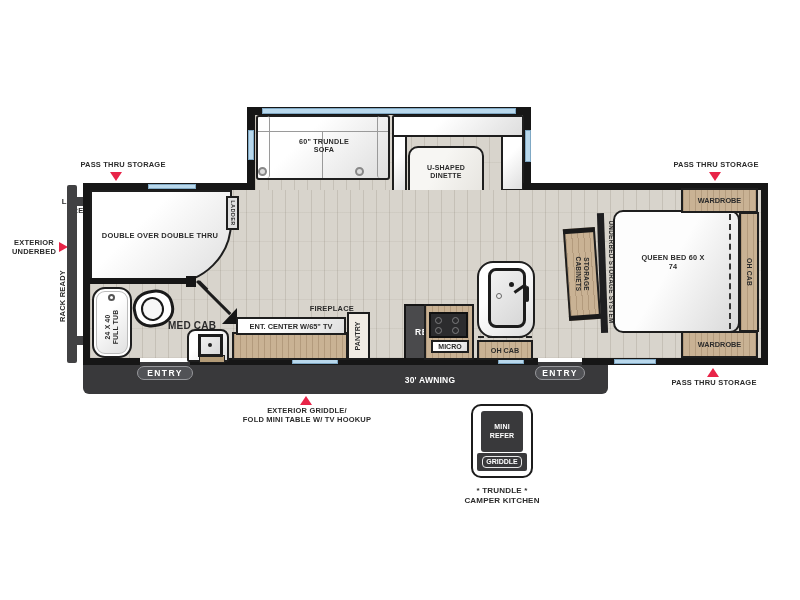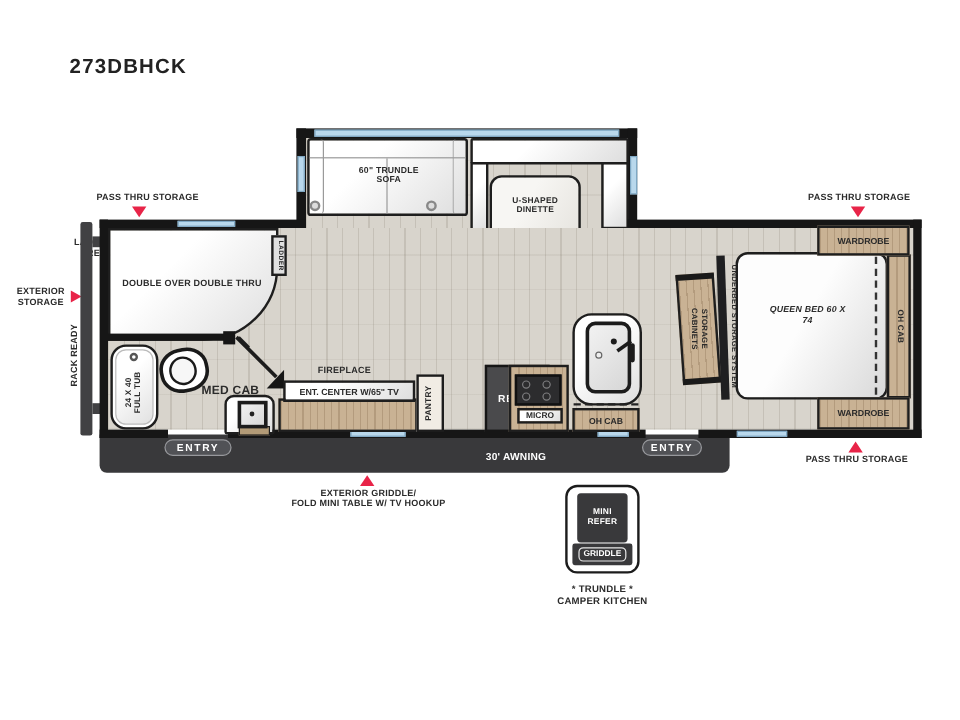--- a/index.html
+++ b/index.html
@@ -28,27 +28,26 @@
   .arr-down{position:absolute;width:0;height:0;border-left:6px solid transparent;border-right:6px solid transparent;border-top:9px solid #e82448;}
   .arr-up{position:absolute;width:0;height:0;border-left:6px solid transparent;border-right:6px solid transparent;border-bottom:9px solid #e82448;}
   .arr-right{position:absolute;width:0;height:0;border-top:5px solid transparent;border-bottom:5px solid transparent;border-left:9px solid #e82448;}
   .circle{position:absolute;border-radius:50%;box-sizing:border-box;}
 </style>
 </head>
 <body>
 
 <div class="canvas">
 
-  <div class="lbl" style="left:58px;top:46px;font-size:17px;letter-spacing:1px;color:#222;">273DBHCK</div>
 
   <div class="lbl nowrap" style="left:77px;top:161px;width:92px;font-size:7.5px;">PASS THRU STORAGE</div>
   <div class="arr-down" style="left:110px;top:172px;"></div>
 
   <div class="lbl" style="left:55px;top:198px;width:46px;font-size:7.5px;">LADDER PREP</div>
-  <div class="lbl" style="left:10px;top:239px;width:48px;font-size:7.5px;">EXTERIOR STORAGE</div>
+  <div class="lbl" style="left:10px;top:239px;width:48px;font-size:7.5px;">EXTERIOR UNDERBED</div>
   <div class="arr-right" style="left:59px;top:242px;"></div>
   <div class="lbl vccw nowrap" style="left:63px;top:296px;font-size:7.5px;">RACK READY</div>
 
   <div class="abs" style="left:67px;top:185px;width:10px;height:178px;background:#414143;border-radius:2px;"></div>
   <div class="abs" style="left:77px;top:197px;width:8px;height:9px;background:#414143;"></div>
   <div class="abs" style="left:77px;top:336px;width:8px;height:9px;background:#414143;"></div>
 
   <div class="lbl nowrap" style="left:666px;top:161px;width:100px;font-size:7.5px;">PASS THRU STORAGE</div>
   <div class="arr-down" style="left:709px;top:172px;"></div>
   <div class="lbl nowrap" style="left:664px;top:379px;width:100px;font-size:7.5px;">PASS THRU STORAGE</div>
@@ -121,21 +120,21 @@
 
   <div class="abs" style="left:133px;top:290px;width:41px;height:37px;border:3px solid #1a1a1a;border-radius:45%;background:#fff;transform:rotate(-12deg);box-sizing:border-box;"></div>
   <div class="abs" style="left:141px;top:297px;width:23px;height:24px;border:2.5px solid #1a1a1a;border-radius:50%;background:#f7f7f7;transform:rotate(-12deg);box-sizing:border-box;"></div>
 
   <div class="lbl nowrap" style="left:168px;top:320px;width:46px;font-size:10px;">MED CAB</div>
   <div class="white-f" style="left:187px;top:329px;width:42px;height:33px;border-radius:8px 8px 2px 2px;"></div>
   <div class="abs" style="left:199px;top:355px;width:26px;height:8px;background:#b39b77;border:1px solid #1e1e1e;box-sizing:border-box;"></div>
   <div class="abs" style="left:198px;top:334px;width:25px;height:23px;border:3px solid #1c1c1c;background:linear-gradient(135deg,#f0f0f0,#d8d8d8);box-sizing:border-box;"></div>
   <div class="circle" style="left:208px;top:343px;width:4px;height:4px;background:#222;"></div>
 
-  <div class="lbl nowrap" style="left:232px;top:305px;width:110px;font-size:7.5px;">FIREPLACE</div>
+  <div class="lbl nowrap" style="left:244px;top:305px;width:110px;font-size:7.5px;text-align:right;">FIREPLACE</div>
   <div class="tan" style="left:232px;top:332px;width:116px;height:28px;"></div>
   <div class="white-f" style="left:236px;top:317px;width:110px;height:18px;display:flex;align-items:center;justify-content:center;">
     <span class="nowrap" style="font-weight:bold;font-size:7.4px;">ENT. CENTER W/65" TV</span>
     </div>
 
   <div class="abs" style="left:347px;top:312px;width:23px;height:48px;background:#f1ece4;border:2px solid #1c1c1c;box-sizing:border-box;"></div>
   <div class="lbl vccw nowrap" style="left:358px;top:336px;font-size:7px;">PANTRY</div>
 
   <div class="dark-app" style="left:372px;top:304px;width:54px;height:56px;margin-left:32px;">
     <span style="font-size:8.5px;letter-spacing:.6px;">REFER</span>
@@ -164,21 +163,21 @@
     <span style="font-weight:bold;font-size:7.2px;">OH CAB</span>
     </div>
 
   <div class="tan" style="left:566px;top:228px;width:32px;height:92px;border-top:5px solid #1a1a1a;border-bottom:5px solid #1a1a1a;transform:rotate(-4deg);"></div>
   <div class="lbl vcw" style="left:582px;top:274px;width:56px;font-size:6.5px;">STORAGE CABINETS</div>
   <div class="abs" style="left:599px;top:213px;width:7px;height:120px;background:#1f1f21;transform:rotate(-2deg);"></div>
   <div class="lbl vcw nowrap" style="left:611px;top:272px;font-size:6.3px;letter-spacing:.3px;">UNDERBED STORAGE SYSTEM</div>
 
   <div class="white-f" style="left:613px;top:210px;width:127px;height:123px;border-radius:10px;background:linear-gradient(120deg,#fdfdfd 45%,#d9d9d9 100%);"></div>
   <div class="abs" style="left:729px;top:214px;width:0;height:115px;border-left:2px dashed #333;"></div>
-  <div class="lbl" style="left:638px;top:254px;width:70px;font-size:7.3px;font-style:italic;">QUEEN BED 60 X 74</div>
+  <div class="lbl" style="left:638px;top:254px;width:70px;font-size:7.3px;">QUEEN BED 60 X 74</div>
 
   <div class="tan" style="left:739px;top:212px;width:20px;height:120px;"></div>
   <div class="lbl vcw nowrap" style="left:749px;top:272px;font-size:6.8px;">OH CAB</div>
 
   <div class="tan" style="left:681px;top:188px;width:77px;height:25px;display:flex;align-items:center;justify-content:center;">
     <span style="font-weight:bold;font-size:7.3px;">WARDROBE</span>
     </div>
   <div class="tan" style="left:681px;top:331px;width:77px;height:27px;display:flex;align-items:center;justify-content:center;">
     <span style="font-weight:bold;font-size:7.3px;">WARDROBE</span>
     </div>

